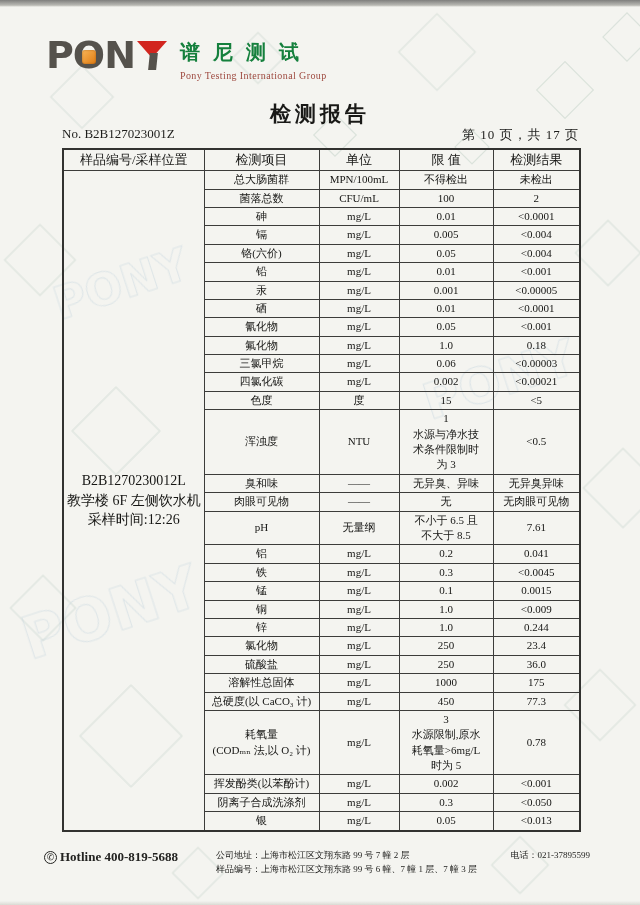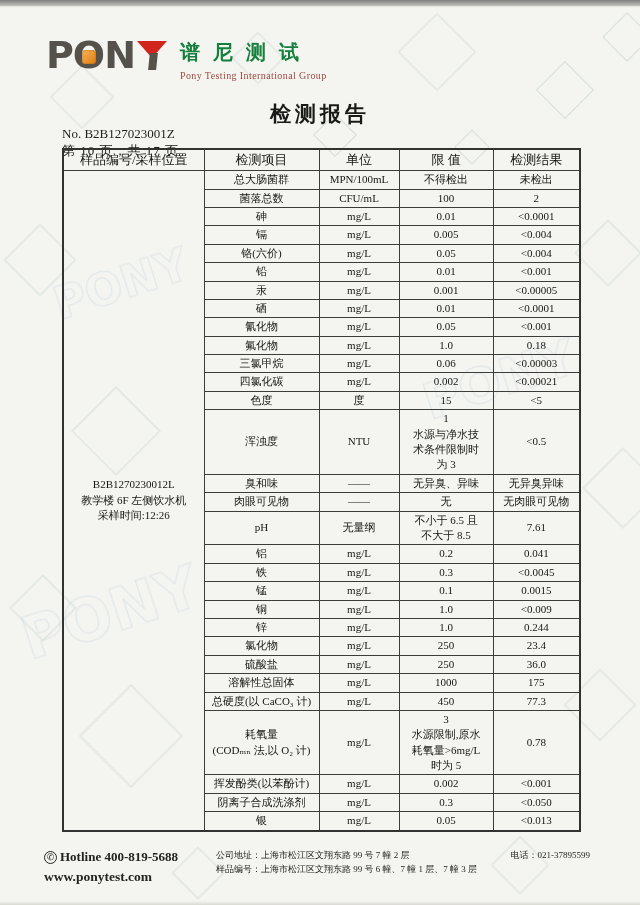--- a/index.html
+++ b/index.html
@@ -49,35 +49,35 @@
   .y-stem { position: absolute; top: 13px; left: 12px; width: 8px; height: 17px; background: #55524c; transform: skewX(-6deg); }
 
   .brand-names { margin-left: 12px; padding-top: 2px; }
   .brand-cn { font-size: 20px; font-weight: bold; color: #15803d; letter-spacing: 13px; white-space: nowrap; line-height: 20px; }
   .brand-en { font-size: 10px; color: #9e4a40; letter-spacing: 0.4px; margin-top: 8px; white-space: nowrap; }
 
   
   .report-title { position: absolute; top: 100px; left: 0; width: 100%; text-align: center;
     font-size: 21px; font-weight: bold; color: #191917; letter-spacing: 4px; }
   .meta-row { position: absolute; top: 126px; left: 62px; width: 517px; display: flex; justify-content: space-between;
-    font-size: 13px; color: #1c1c1a; flex-direction: column; }
+    font-size: 13px; color: #1c1c1a; }
   .meta-row .page-info { letter-spacing: 1px; }
 
   
   table.results { position: absolute; left: 62px; top: 148px; border-collapse: collapse;
     table-layout: fixed; width: 517px; font-size: 11px; color: #161614; }
   table.results th, table.results td {
     border: 1px solid #3c3c3a; text-align: center; vertical-align: middle;
     padding: 1px 3px; line-height: 1.4; white-space: pre-line;
   }
   table.results { border: 2px solid #323230; }
   table.results th { font-weight: normal; height: 20px; font-size: 13px; }
   table.results thead tr { border-bottom: 1.5px solid #323230; }
   table.results tbody tr { height: 18px; }
-  td.sample-cell { line-height: 1.7; font-size: 11px; }
+  td.sample-cell { line-height: 1.7; font-size: 14px; }
   td.sample-cell div { white-space: nowrap; }
 
   
   .footer { position: absolute; left: 44px; top: 849px; width: 556px; display: flex; align-items: flex-start; color: #232321; }
   .footer-contact { width: 172px; flex: none; font-weight: bold; font-size: 13px; line-height: 1.3; }
   .hotline-line { display: flex; align-items: center; white-space: nowrap; }
   .phone-icon { display: inline-flex; align-items: center; justify-content: center;
     width: 13px; height: 13px; border: 1.4px solid #232321; border-radius: 50%;
     font-size: 9px; margin-right: 3px; font-weight: normal; }
   .website { font-size: 13.5px; margin-top: 2px; }
@@ -355,21 +355,20 @@
           </tr>
         </tbody>
     </table>
 
     <div class="footer">
       <div class="footer-contact">
         <div class="hotline-line">
           <span class="phone-icon">✆</span>
           <span>Hotline 400-819-5688</span>
         </div>
-        <div class="website">www.ponytest.com</div>
       </div>
       <div class="footer-info">
         <div class="row">
           <span>公司地址：</span>
           <span>上海市松江区文翔东路 99 号 7 幢 2 层</span>
           <span class="phone-right"><span>电话：</span><span>021-37895599</span></span>
         </div>
         <div class="row">
           <span>样品编号：</span>
           <span>上海市松江区文翔东路 99 号 6 幢、7 幢 1 层、7 幢 3 层</span>

